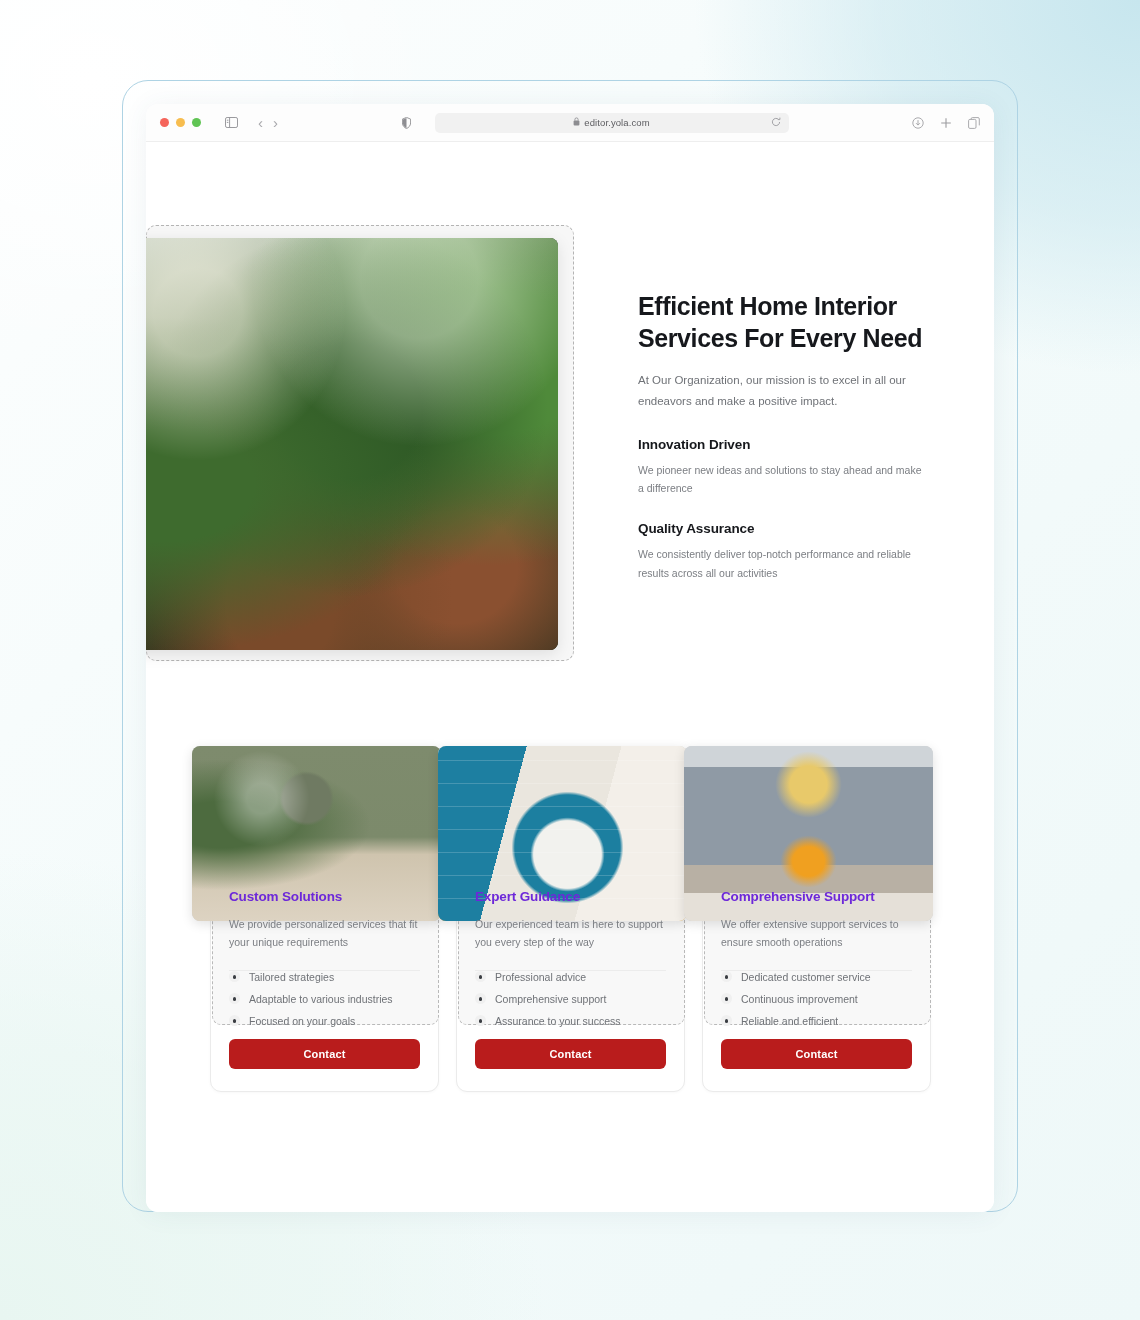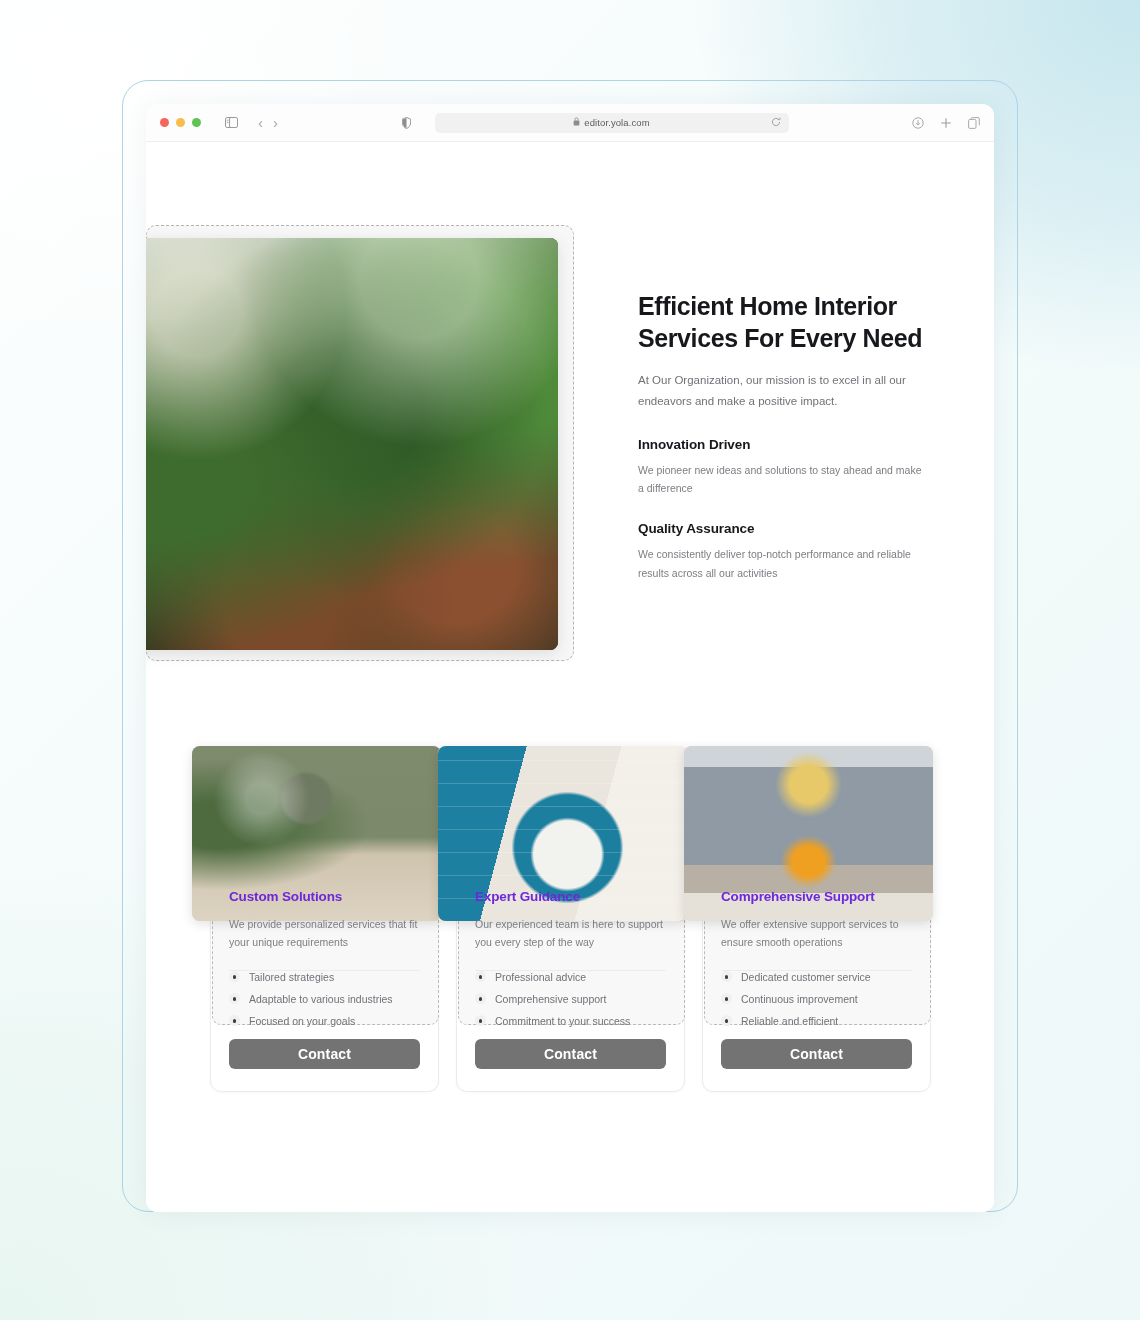--- a/index.html
+++ b/index.html
@@ -162,23 +162,23 @@
   .bullet {
     width: 11px; height: 11px; border-radius: 50%;
     background: #f0f0f0; flex: 0 0 11px;
     display: flex; align-items: center; justify-content: center;
   }
   .bullet::after { content:""; width: 3.5px; height: 3.5px; border-radius: 50%; background: #3a3d42; }
   .contact-btn {
     display: block; width: 100%; margin-top: 12px;
     height: 30px; line-height: 30px;
     border: none; border-radius: 6px;
-    background: #737373; color: #fff;
+    background: #b91c1c; color: #fff;
     font-family: "Liberation Sans", sans-serif;
-    font-size: 14px; font-weight: 700; letter-spacing: .15px;
+    font-size: 11px; font-weight: 700; letter-spacing: .15px;
     cursor: pointer; text-align: center;
   }
 
   
   .ph-plants {
     background:
       radial-gradient(circle at 22% 18%, rgba(255,250,235,0.55) 0 9%, rgba(0,0,0,0) 30%),
       radial-gradient(circle at 70% 10%, rgba(235,245,225,0.5) 0 12%, rgba(0,0,0,0) 34%),
       radial-gradient(ellipse at 15% 60%, #3e6b2e 0 16%, rgba(0,0,0,0) 48%),
       radial-gradient(ellipse at 55% 42%, #2f5a26 0 20%, rgba(0,0,0,0) 55%),
@@ -352,21 +352,21 @@
             <li>
                 <span class="bullet"></span>
                 <span>Professional advice</span>
               </li>
             <li>
                 <span class="bullet"></span>
                 <span>Comprehensive support</span>
               </li>
             <li>
                 <span class="bullet"></span>
-                <span>Commitment to your success</span>
+                <span>Assurance to your success</span>
               </li>
           </ul>
           <button class="contact-btn">Contact</button>
         </div>
       </article>
 
       <article class="card">
         <div class="card-image-slot"></div>
         <div class="card-image">
           <div class="photo ph-fireplace"></div>

